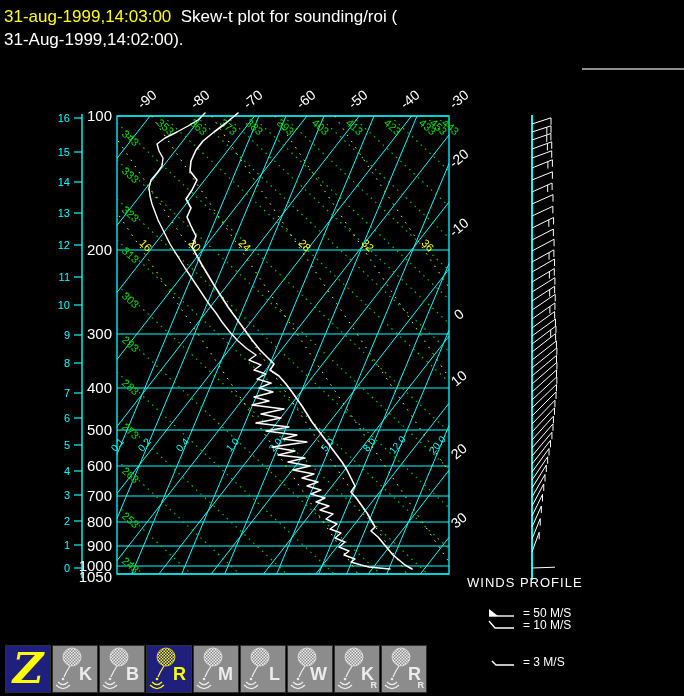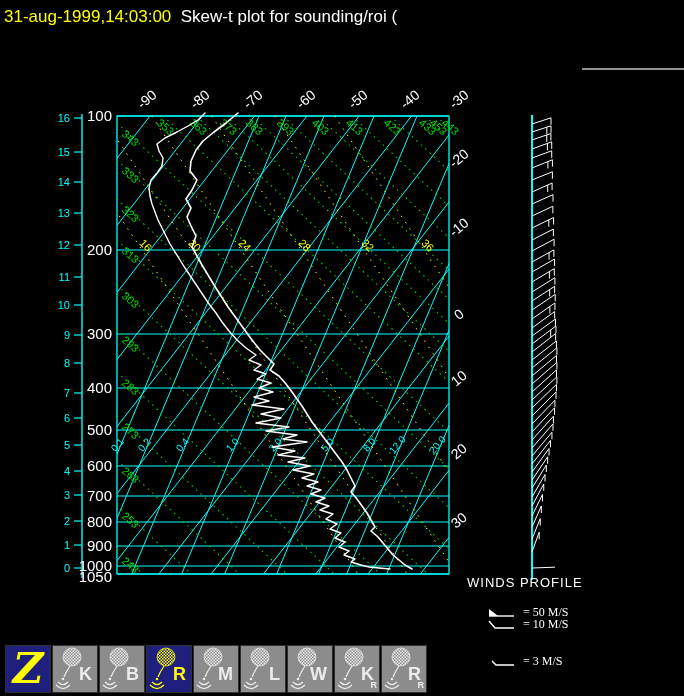--- a/index.html
+++ b/index.html
@@ -3,37 +3,37 @@
 <meta charset="utf-8">
 <style>
   html,body{margin:0;padding:0;background:#000;}
   #screen{position:relative;width:684px;height:696px;background:#000;overflow:hidden;
           font-family:"Liberation Sans",sans-serif;}
   #title-block{position:absolute;left:4px;top:5px;font-size:17px;line-height:23px;color:#fff;white-space:pre-wrap;}
   .ts{color:#ffff00;}
   #top-divider{position:absolute;height:2px;background:#909090;}
   #chart-svg{position:absolute;left:0;top:0;}
   #winds-title{position:absolute;left:467px;top:575px;color:#fff;font-size:13px;letter-spacing:1px;text-align:center;}
-  .legend-row{position:absolute;left:486px;display:flex;align-items:center;height:15px;color:#fff;font-size:12px;font-family:Liberation Serif, serif;}
+  .legend-row{position:absolute;left:486px;display:flex;align-items:center;height:15px;color:#fff;font-size:12px;}
   .legend-row svg{margin-right:5px;}
   #toolbar{position:absolute;left:5px;top:645px;display:flex;gap:1px;}
   .tb-btn{position:relative;width:46px;height:48px;background:#8c8c8c;border:1px solid #303030;box-sizing:border-box;cursor:pointer;}
   .tb-btn.sel{background:#1f1f7d;}
   .tb-letter{position:absolute;right:5px;bottom:7px;font-weight:bold;font-size:18px;color:#ececec;}
   .sel .tb-letter{color:#ffff00;}
   .tb-sub{position:absolute;right:2px;bottom:2px;font-size:9px;font-weight:bold;color:#ececec;}
   .zglyph{position:absolute;left:0;right:0;top:-2px;text-align:center;
           font-family:"DejaVu Serif",serif;font-style:italic;font-weight:bold;font-size:42px;color:#ffff00;}
 </style>
 </head>
 <body>
 
 <div id="screen">
 
-  <div id="title-block"><span class="ts">31-aug-1999,14:03:00</span><span>  Skew-t plot for sounding/roi (</span><br></div>
+  <div id="title-block"><span class="ts">31-aug-1999,14:03:00</span><span>  Skew-t plot for sounding/roi (</span><br><span>31-Aug-1999,14:02:00).</span></div>
 
   <div id="top-divider" style="left: 582px; top: 68px; width: 102px; background: rgb(144, 144, 144);"></div>
 
   <svg id="chart-svg" width="684" height="696">
       <defs>
         <clipPath id="plotclip">
           <rect x="117" y="116" width="332" height="458"></rect>
         </clipPath>
       </defs>
       <g>

